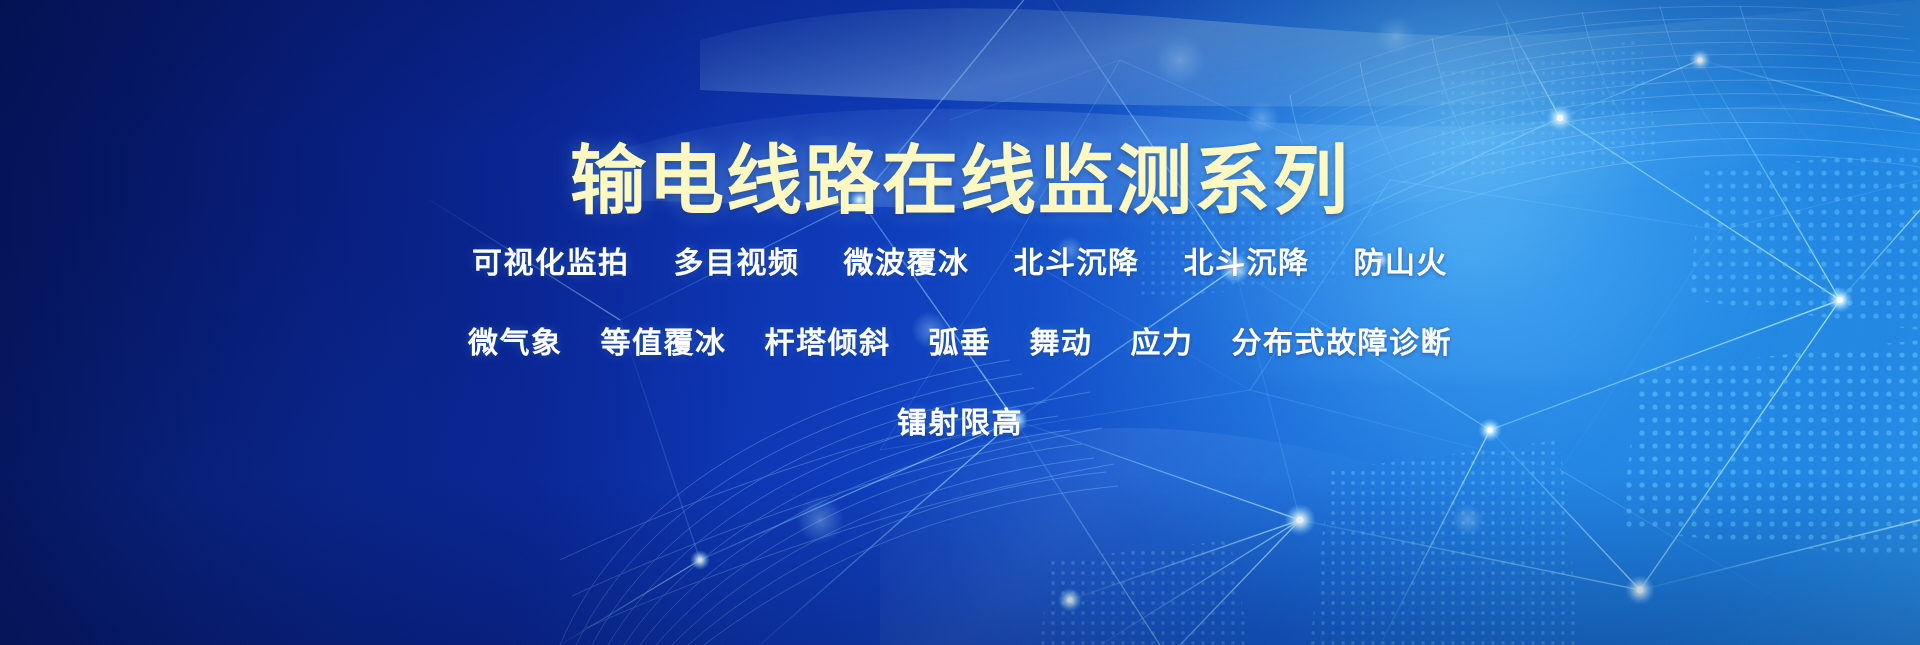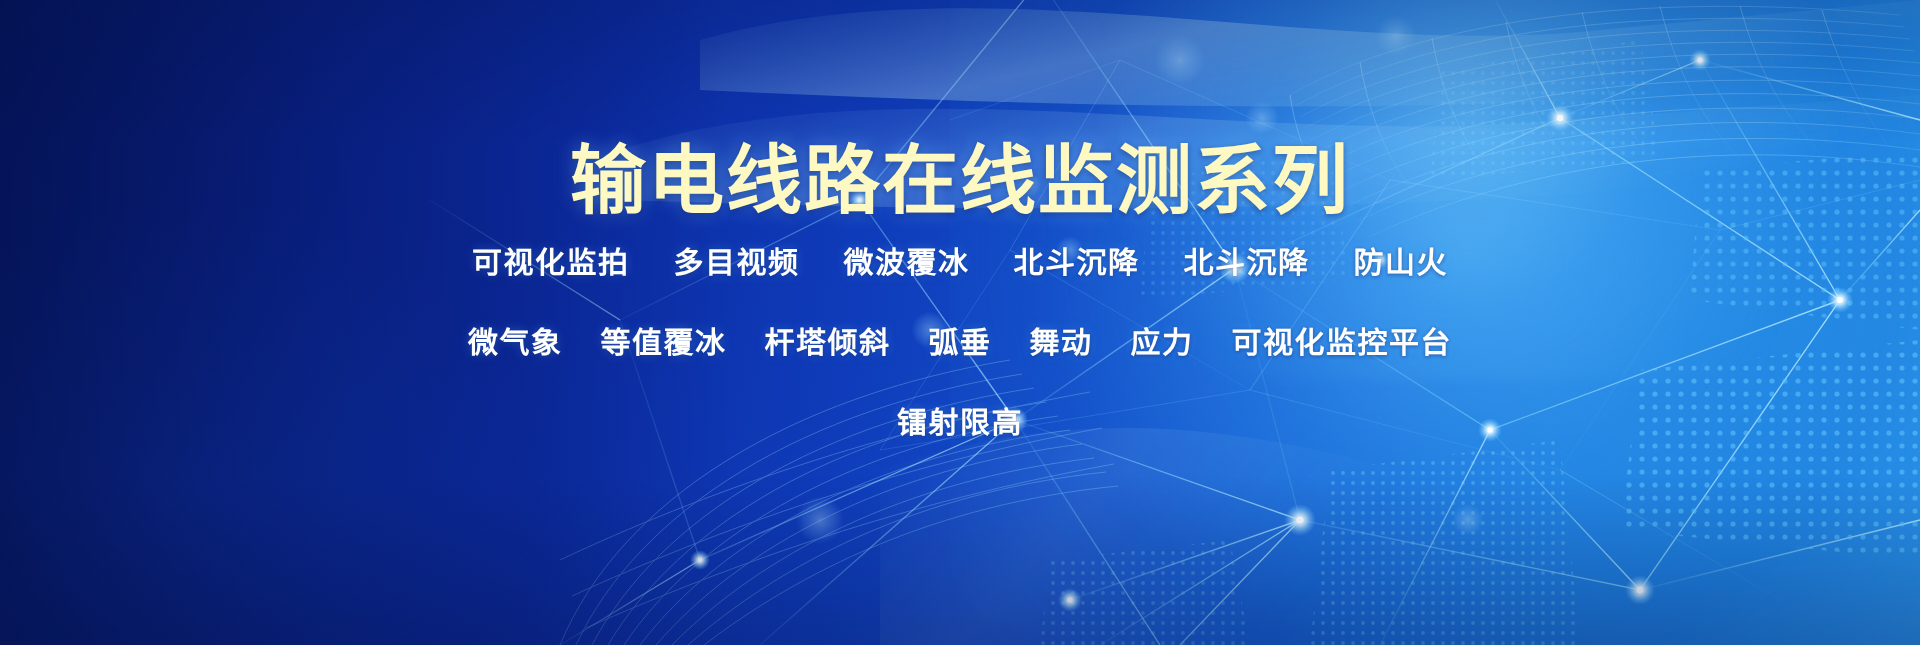--- a/index.html
+++ b/index.html
@@ -345,21 +345,21 @@
         <span class="keyword">防山火</span>
       </div>
 
       <div class="keyword-row row-2">
         <span class="keyword">微气象</span>
         <span class="keyword">等值覆冰</span>
         <span class="keyword">杆塔倾斜</span>
         <span class="keyword">弧垂</span>
         <span class="keyword">舞动</span>
         <span class="keyword">应力</span>
-        <span class="keyword">可视化监控平台</span>
+        <span class="keyword">分布式故障诊断</span>
       </div>
 
       <div class="keyword-row row-3">
         <span class="keyword">镭射限高</span>
       </div>
 
     </div>
   </div>
 </div>
 

